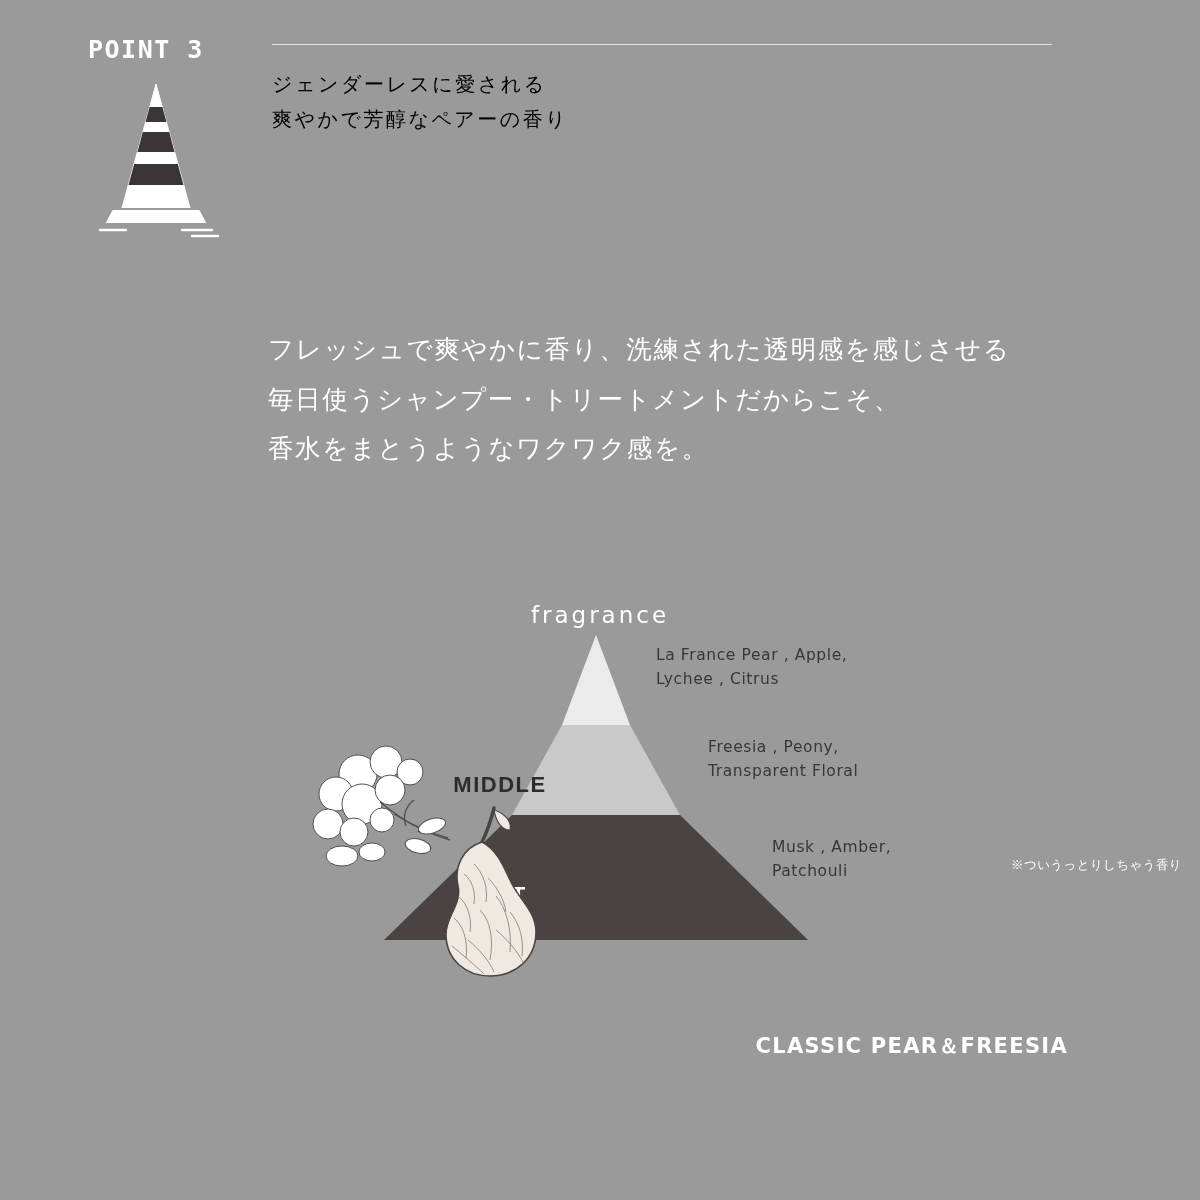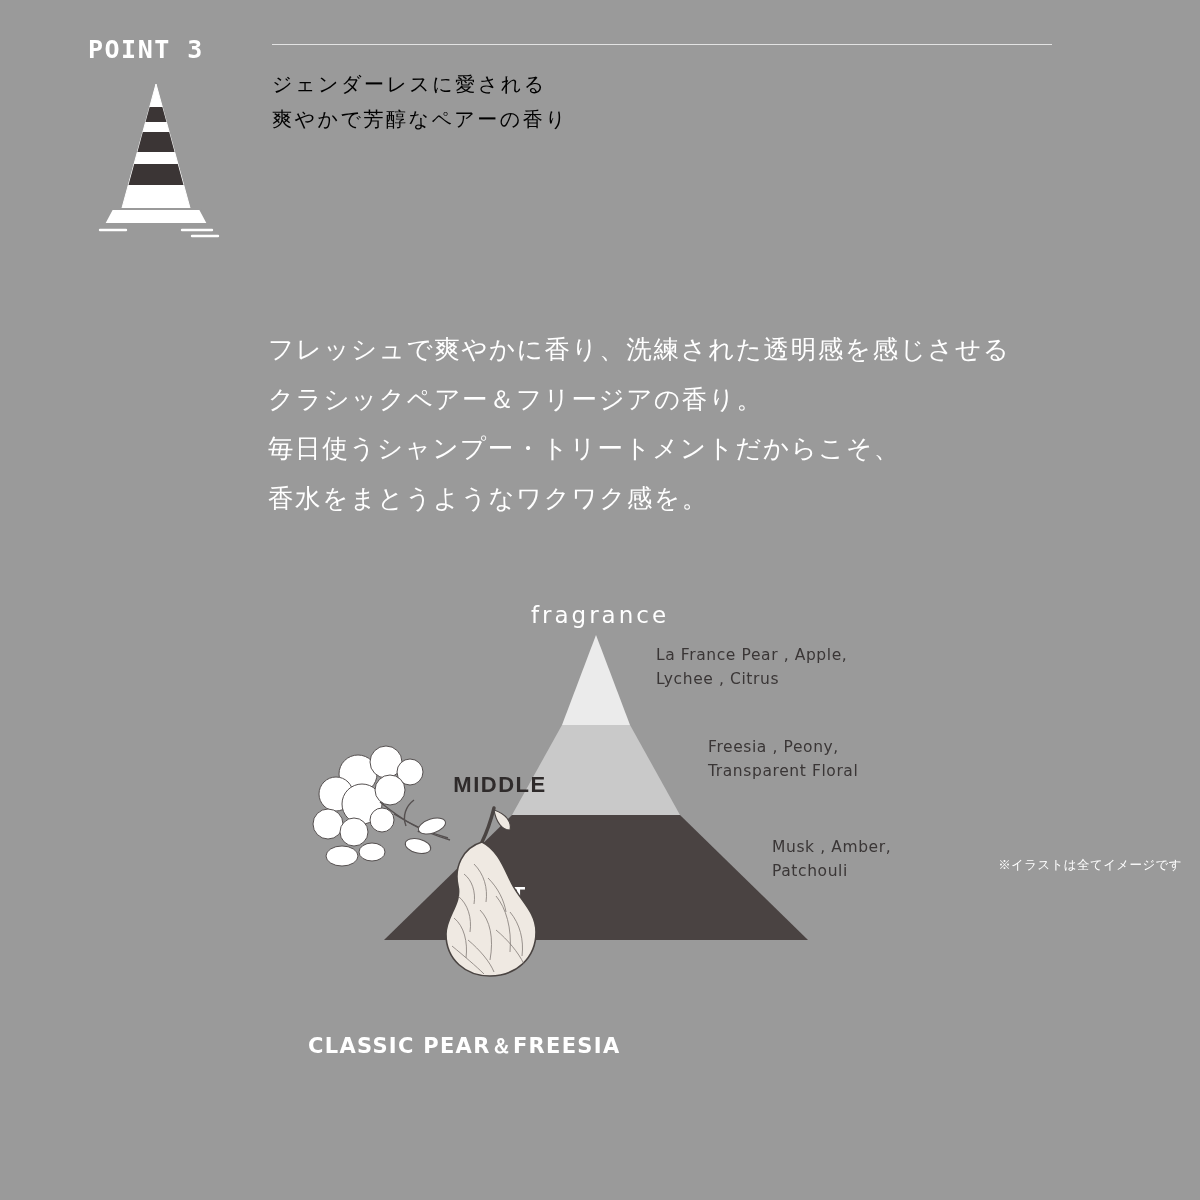--- a/index.html
+++ b/index.html
@@ -156,20 +156,21 @@
     width: 140px;
     height: 185px;
   }
 
   
   .footer {
     position: absolute;
     left: 308px;
     top: 1032px;
     width: 760px;
+    text-align: right;
   }
   .footer-title {
     font-size: 21px;
     font-weight: bold;
     letter-spacing: 1.3px;
     color: #ffffff;
     font-family: "DejaVu Sans", sans-serif;
   }
   .footer-desc {
     margin-top: 9px;
@@ -222,21 +223,20 @@
       <div class="title-rule"></div>
       <div class="subtitle">
         <div>ジェンダーレスに愛される</div>
         <div>爽やかで芳醇なペアーの香り</div>
       </div>
     </div>
   </div>
 
   <div class="body-copy">
     <div>フレッシュで爽やかに香り、洗練された透明感を感じさせる</div>
-    <div>クラシックペアー＆フリージアの香り。</div>
     <div>毎日使うシャンプー・トリートメントだからこそ、</div>
     <div>香水をまとうようなワクワク感を。</div>
   </div>
 
   <div class="fragrance-label">fragrance</div>
 
   <div class="pyramid-area">
     <svg class="pyramid-svg" width="600" height="335" viewBox="0 0 600 335" aria-hidden="true">
 
       <path d="M84 315 L296 315 L296 190 L212 190 Z" fill="#4a4342"></path>
@@ -318,15 +318,15 @@
         <path d="M28 146 C40 156 52 166 60 174"></path>
         <path d="M72 130 C84 140 94 152 100 164"></path>
       </g>
     </svg>
   </div>
 
   <div class="footer">
     <div class="footer-title">CLASSIC PEAR＆FREESIA</div>
   </div>
 
-  <div class="disclaimer">※イラストは全てイメージです</div>
+  <div class="disclaimer">※ついうっとりしちゃう香り</div>
 
 </div>
 
 </body></html>

